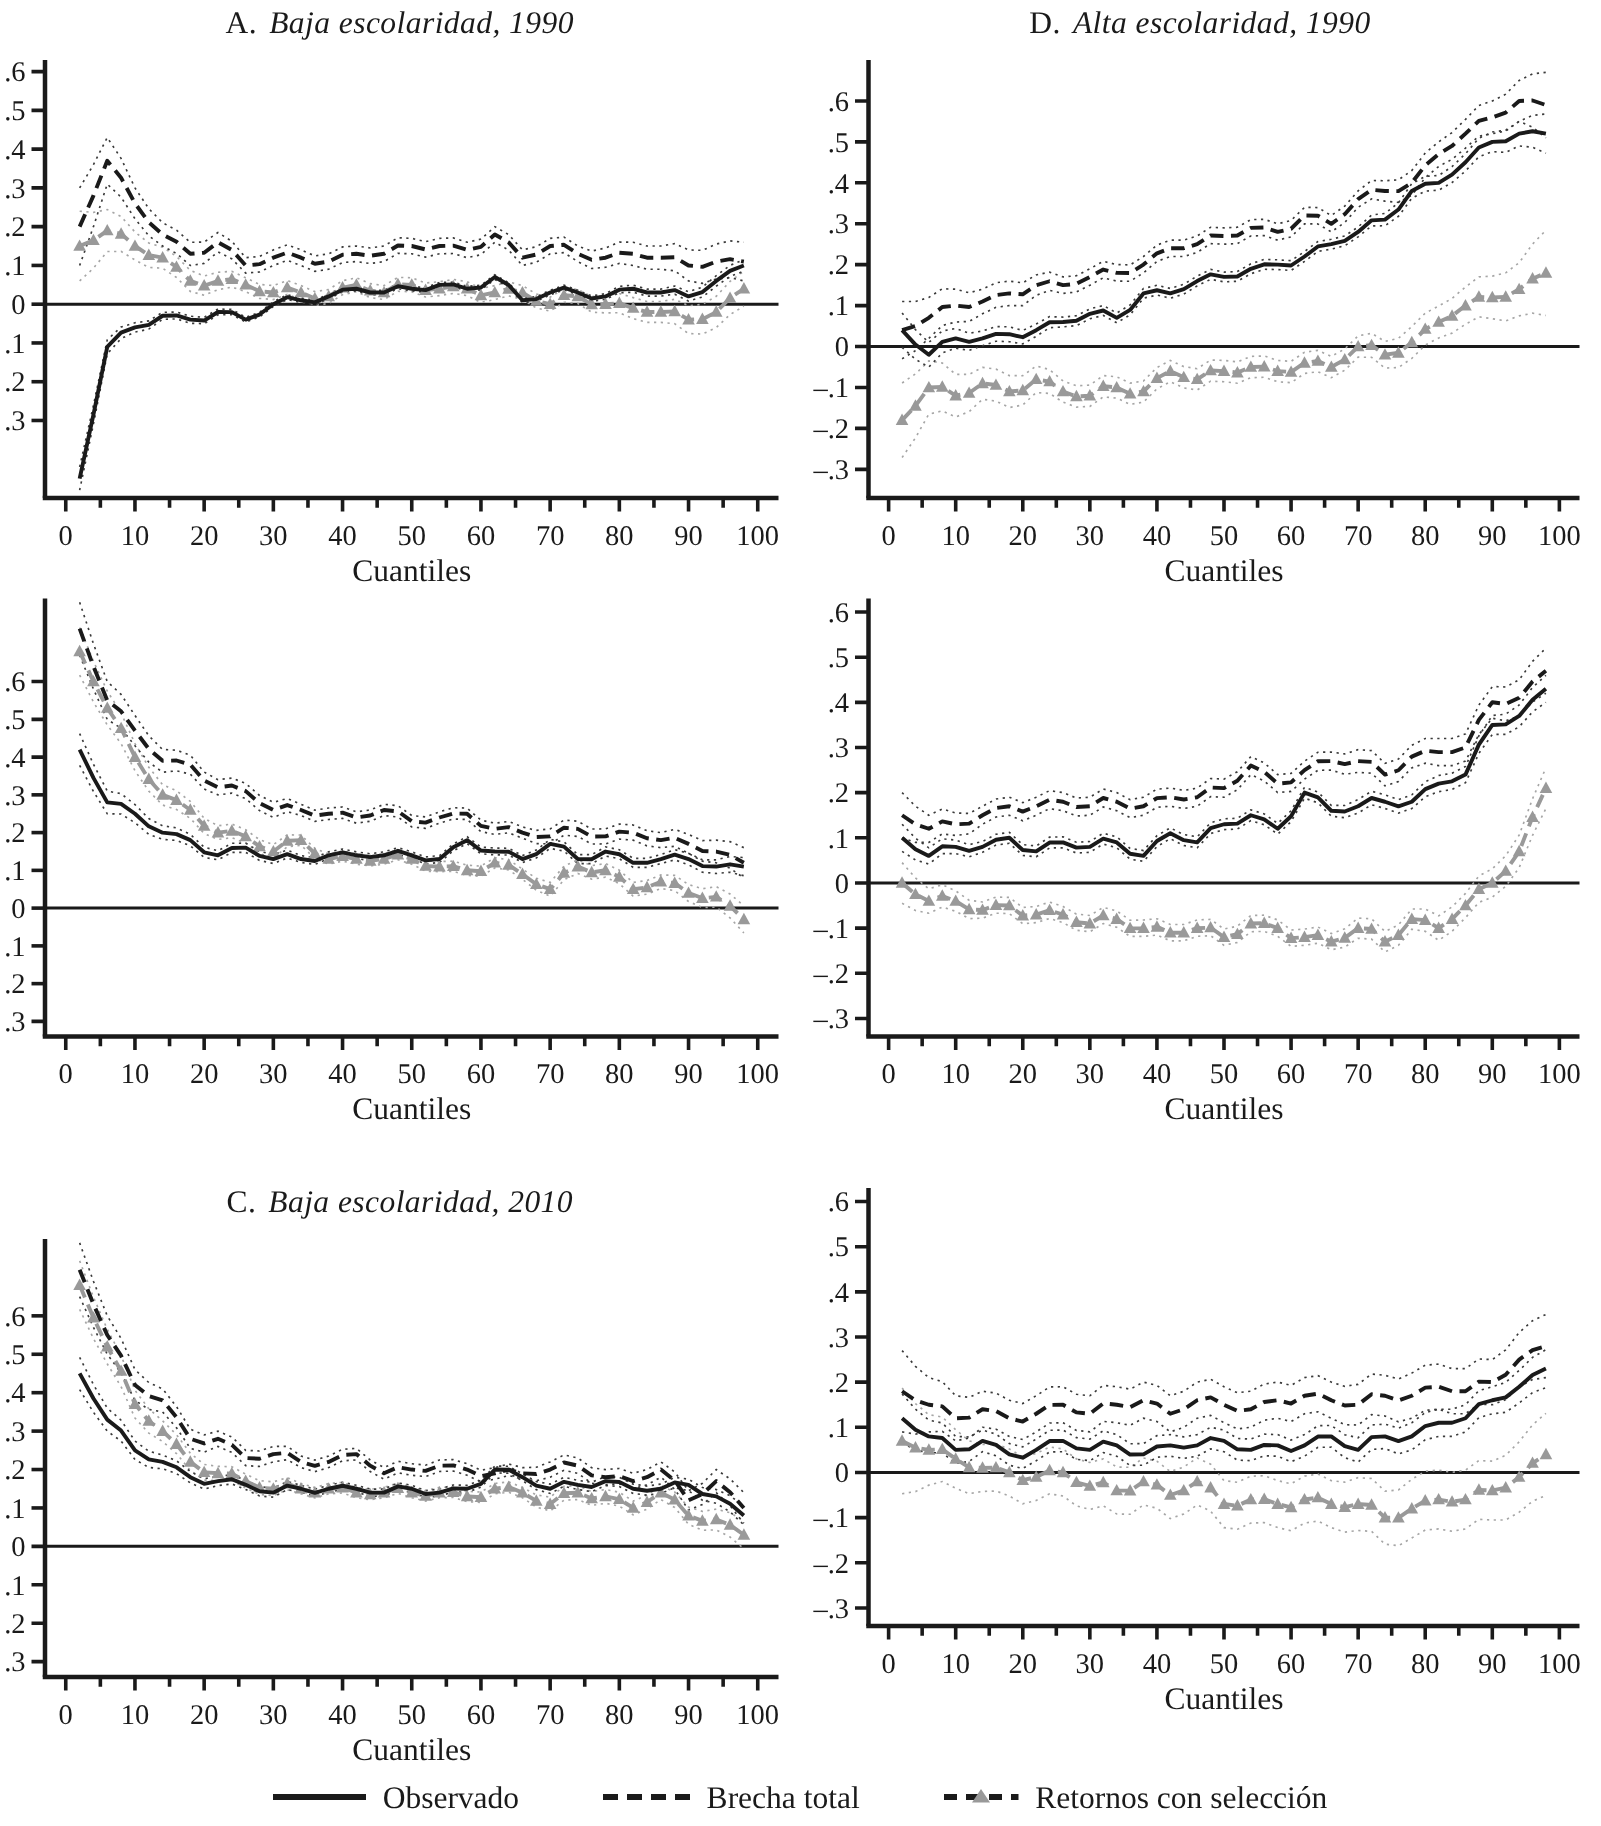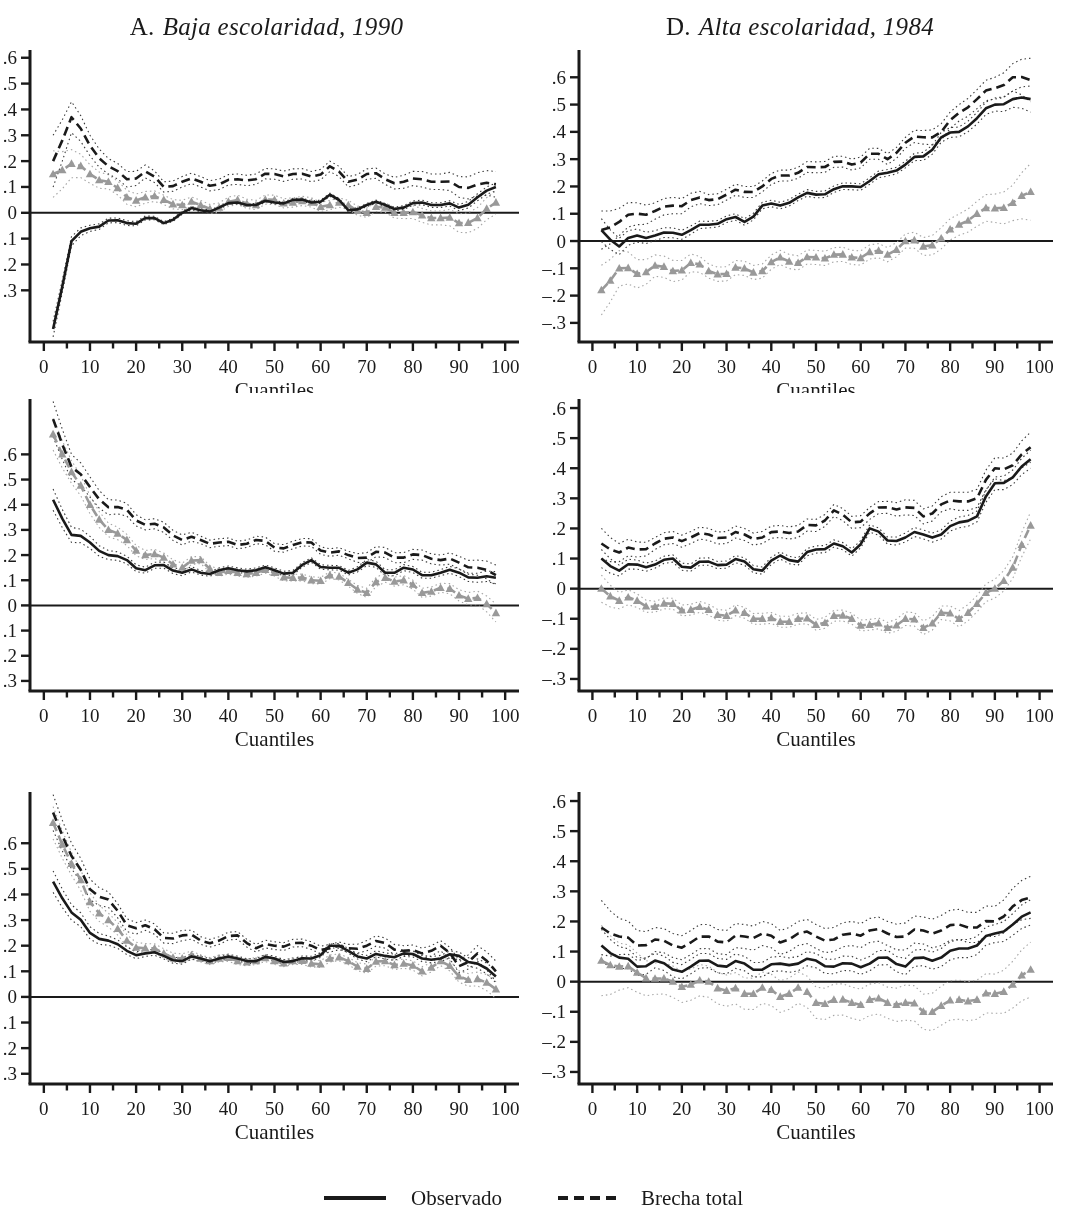--- a/index.html
+++ b/index.html
@@ -1,27 +1,27 @@
 <!DOCTYPE html>
 <html><head>
 <meta charset="utf-8">
 <style>
   html,body{margin:0;padding:0;background:#fff;}
   body{font-family:"Liberation Serif", "DejaVu Serif", serif;color:#1a1a1a;}
   #fig{width:1067px;height:1217px;background:#fff;overflow:hidden;}
   .grid{display:grid;grid-template-columns:533px 534px;}
   .panel{height:393px;overflow:hidden;}
-  .ptitle{height:31px;text-align:center;font-size:25px;padding-top:13px;letter-spacing:.3px;}
+  .ptitle{height:31px;text-align:center;font-size:21px;padding-top:3px;letter-spacing:.3px;}
   .tp{font-style:normal;}
   .ti{font-style:italic;margin-left:8px;}
   svg{display:block;}
   .tick{font-family:"Liberation Serif","DejaVu Serif",serif;font-size:19px;fill:#1a1a1a;}
   .alabel{font-family:"Liberation Serif","DejaVu Serif",serif;font-size:21px;fill:#1a1a1a;}
   .legend{height:38px;display:flex;justify-content:center;align-items:center;gap:56px;font-size:21px;}
-  .litem{display:flex;align-items:center;gap:25px;}
+  .litem{display:flex;align-items:center;gap:11px;}
   .sw{display:inline-block;}
   .sw.solid{width:62px;height:3.5px;background:#1a1a1a;}
   .sw.dashed{width:58px;height:3.5px;background:repeating-linear-gradient(90deg,#1a1a1a 0 10px,transparent 10px 16px);}
   .sw.trih{position:relative;width:50px;height:3.5px;background:repeating-linear-gradient(90deg,#1a1a1a 0 9px,transparent 9px 15px);}
   .tri{position:absolute;left:50%;top:50%;transform:translate(-50%,-60%);width:0;height:0;
        border-left:6px solid transparent;border-right:6px solid transparent;border-bottom:9px solid #999;}
 </style>
 </head>
 <body>
 
@@ -142,21 +142,21 @@
           <path d="M468.2547169811321,174.37097345132742 L472.4547169811321,181.9709734513274 L464.0547169811321,181.9709734513274 Z" fill="#999999"></path>
           <path d="M477.4811320754717,169.56460176991152 L481.6811320754717,177.1646017699115 L473.2811320754717,177.1646017699115 Z" fill="#999999"></path>
           <path d="M486.70754716981133,160.28778761061946 L490.9075471698113,167.88778761061945 L482.50754716981135,167.88778761061945 Z" fill="#999999"></path>
           <path d="M495.9339622641509,154.06017699115046 L500.1339622641509,161.66017699115045 L491.73396226415093,161.66017699115045 Z" fill="#999999"></path>
           <path d="M53.1,117.1 L62.3,96.4 L71.5,73.2 L80.7,84.5 L90.0,101.6 L99.2,114.2 L108.4,122.3 L117.7,127.2 L126.9,135.2 L136.1,134.5 L145.3,127.5 L154.6,132.7 L163.8,143.0 L173.0,142.1 L182.2,137.8 L191.5,134.4 L200.7,137.8 L209.9,141.8 L219.1,140.4 L228.4,135.8 L237.6,135.2 L246.8,136.5 L256.0,135.2 L265.3,129.7 L274.5,130.0 L283.7,132.3 L293.0,130.0 L302.2,129.8 L311.4,132.6 L320.6,130.6 L329.9,122.3 L339.1,127.6 L348.3,137.8 L357.5,135.7 L366.8,130.0 L376.0,129.2 L385.2,135.2 L394.4,139.2 L403.7,137.8 L412.9,134.5 L422.1,135.2 L431.3,137.8 L440.6,137.8 L449.8,137.5 L459.0,143.0 L468.3,143.9 L477.5,140.4 L486.7,138.8 L495.9,140.4" fill="none" stroke="#1a1a1a" stroke-width="2.6" stroke-linejoin="round" stroke-dasharray="9 5"></path>
           <path d="M53.1,285.1 L62.3,242.4 L71.5,197.2 L80.7,187.8 L90.0,184.3 L99.2,182.6 L108.4,176.5 L117.7,176.3 L126.9,179.1 L136.1,179.7 L145.3,174.0 L154.6,174.1 L163.8,179.1 L173.0,175.7 L182.2,168.8 L191.5,164.1 L200.7,166.2 L209.9,167.6 L219.1,163.6 L228.4,159.1 L237.6,158.5 L246.8,161.0 L256.0,161.0 L265.3,156.8 L274.5,158.5 L283.7,159.4 L293.0,155.9 L302.2,155.6 L311.4,158.5 L320.6,157.7 L329.9,150.7 L339.1,156.0 L348.3,166.2 L357.5,165.4 L366.8,161.0 L376.0,157.7 L385.2,161.0 L394.4,165.0 L403.7,163.6 L412.9,159.1 L422.1,158.5 L431.3,161.0 L440.6,161.0 L449.8,159.4 L459.0,163.6 L468.3,160.7 L477.5,153.3 L486.7,146.6 L495.9,143.0" fill="none" stroke="#1a1a1a" stroke-width="2.6" stroke-linejoin="round"></path>
         </svg>
     </div>
 
     <div class="panel">
-      <div class="ptitle"><span class="tp">D.</span><span class="ti">Alta escolaridad, 1984</span></div>
+      <div class="ptitle"><span class="tp">D.</span><span class="ti">Alta escolaridad, 1990</span></div>
       <svg width="534" height="360">
           <line x1="46" y1="6" x2="46" y2="298" stroke="#1a1a1a" stroke-width="3"></line>
           <line x1="44.5" y1="298" x2="520" y2="298" stroke="#1a1a1a" stroke-width="3"></line>
           <line x1="37" y1="33.28971962616822" x2="46" y2="33.28971962616822" stroke="#1a1a1a" stroke-width="2.4"></line>
           <text x="33" y="39.78971962616822" text-anchor="end" class="tick">.6</text>
           <line x1="37" y1="60.57943925233645" x2="46" y2="60.57943925233645" stroke="#1a1a1a" stroke-width="2.4"></line>
           <text x="33" y="67.07943925233644" text-anchor="end" class="tick">.5</text>
           <line x1="37" y1="87.86915887850466" x2="46" y2="87.86915887850466" stroke="#1a1a1a" stroke-width="2.4"></line>
           <text x="33" y="94.36915887850466" text-anchor="end" class="tick">.4</text>
           <line x1="37" y1="115.15887850467291" x2="46" y2="115.15887850467291" stroke="#1a1a1a" stroke-width="2.4"></line>
@@ -500,20 +500,21 @@
           <path d="M470.811320754717,183.3022680412371 L475.01132075471696,190.9022680412371 L466.611320754717,190.9022680412371 Z" fill="#999999"></path>
           <path d="M479.7547169811321,170.1773195876289 L483.9547169811321,177.77731958762888 L475.5547169811321,177.77731958762888 Z" fill="#999999"></path>
           <path d="M488.6981132075472,147.32907216494843 L492.89811320754717,154.92907216494842 L484.4981132075472,154.92907216494842 Z" fill="#999999"></path>
           <path d="M497.64150943396226,128.03298969072168 L501.84150943396224,135.63298969072167 L493.44150943396227,135.63298969072167 Z" fill="#999999"></path>
           <path d="M68.4,150.5 L77.3,156.5 L86.2,159.5 L95.2,154.6 L104.1,156.5 L113.1,156.1 L122.0,150.5 L131.0,145.7 L139.9,144.5 L148.8,148.1 L157.8,144.5 L166.7,140.1 L175.7,141.5 L184.6,145.0 L193.6,144.5 L202.5,139.0 L211.5,141.5 L220.4,146.1 L229.3,144.5 L238.3,139.1 L247.2,138.5 L256.2,140.0 L265.1,138.5 L274.1,132.0 L283.0,132.4 L291.9,127.5 L300.9,117.4 L309.8,121.6 L318.8,129.4 L327.7,128.6 L336.7,120.4 L345.6,114.5 L354.5,114.4 L363.5,116.4 L372.4,114.4 L381.4,114.9 L390.3,123.4 L399.3,120.5 L408.2,111.4 L417.2,107.5 L426.1,108.4 L435.0,108.4 L444.0,105.3 L452.9,86.9 L461.9,75.2 L470.8,76.3 L479.8,72.2 L488.7,61.4 L497.6,54.2" fill="none" stroke="#1a1a1a" stroke-width="2.6" stroke-linejoin="round" stroke-dasharray="9 5"></path>
           <path d="M68.4,165.5 L77.3,173.1 L86.2,177.6 L95.2,171.2 L104.1,171.6 L113.1,174.2 L122.0,171.6 L131.0,166.8 L139.9,165.5 L148.8,173.7 L157.8,174.6 L166.7,168.7 L175.7,168.6 L184.6,172.1 L193.6,171.6 L202.5,166.1 L211.5,168.6 L220.4,176.2 L229.3,177.6 L238.3,167.7 L247.2,162.5 L256.2,167.1 L265.1,168.6 L274.1,159.1 L283.0,156.5 L291.9,156.1 L300.9,150.5 L309.8,153.2 L318.8,159.5 L327.7,151.2 L336.7,135.4 L345.6,138.6 L354.5,147.5 L363.5,148.0 L372.4,144.5 L381.4,139.0 L390.3,141.5 L399.3,144.6 L408.2,141.5 L417.2,133.1 L426.1,129.4 L435.0,127.9 L444.0,123.4 L452.9,103.4 L461.9,90.3 L470.8,89.9 L479.8,84.3 L488.7,73.5 L497.6,66.2" fill="none" stroke="#1a1a1a" stroke-width="2.6" stroke-linejoin="round"></path>
         </svg>
     </div>
 
     <div class="panel">
+      <div class="ptitle"><span class="tp">C.</span><span class="ti">Baja escolaridad, 2010</span></div>
       <svg width="533" height="360">
           <line x1="30" y1="6" x2="30" y2="298" stroke="#1a1a1a" stroke-width="3"></line>
           <line x1="28.5" y1="298" x2="519" y2="298" stroke="#1a1a1a" stroke-width="3"></line>
           <line x1="21" y1="57.22807017543861" x2="30" y2="57.22807017543861" stroke="#1a1a1a" stroke-width="2.4"></line>
           <text x="17" y="63.72807017543861" text-anchor="end" class="tick">.6</text>
           <line x1="21" y1="82.84210526315789" x2="30" y2="82.84210526315789" stroke="#1a1a1a" stroke-width="2.4"></line>
           <text x="17" y="89.34210526315789" text-anchor="end" class="tick">.5</text>
           <line x1="21" y1="108.45614035087719" x2="30" y2="108.45614035087719" stroke="#1a1a1a" stroke-width="2.4"></line>
           <text x="17" y="114.95614035087719" text-anchor="end" class="tick">.4</text>
           <line x1="21" y1="134.0701754385965" x2="30" y2="134.0701754385965" stroke="#1a1a1a" stroke-width="2.4"></line>
@@ -748,14 +749,20 @@
 
   <div class="legend">
     <div class="litem">
       <span class="sw solid"></span>
       <span>Observado</span>
     </div>
     <div class="litem">
       <span class="sw dashed"></span>
       <span>Brecha total</span>
     </div>
+    <div class="litem">
+      <span class="sw trih">
+          <span class="tri"></span>
+        </span>
+      <span>Retornos con selección</span>
+    </div>
   </div>
 </div>
 
 </body></html>

